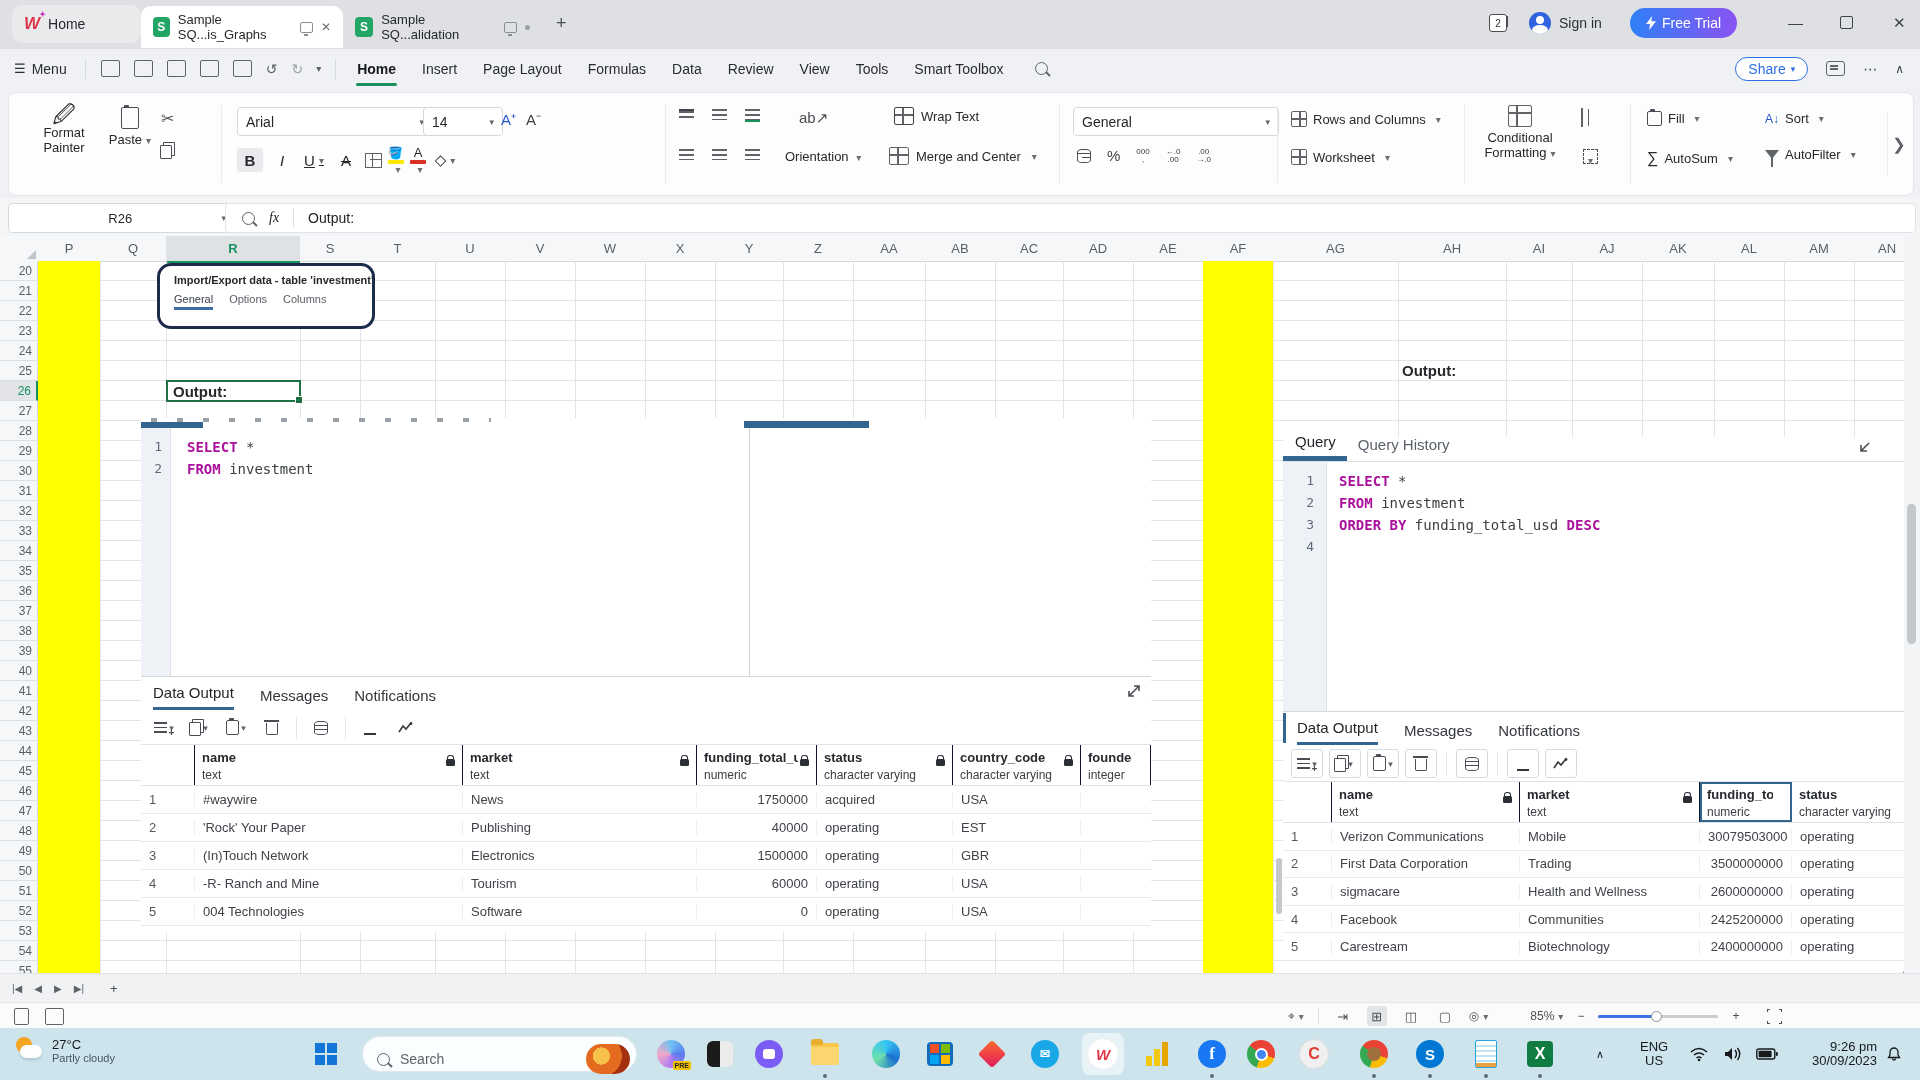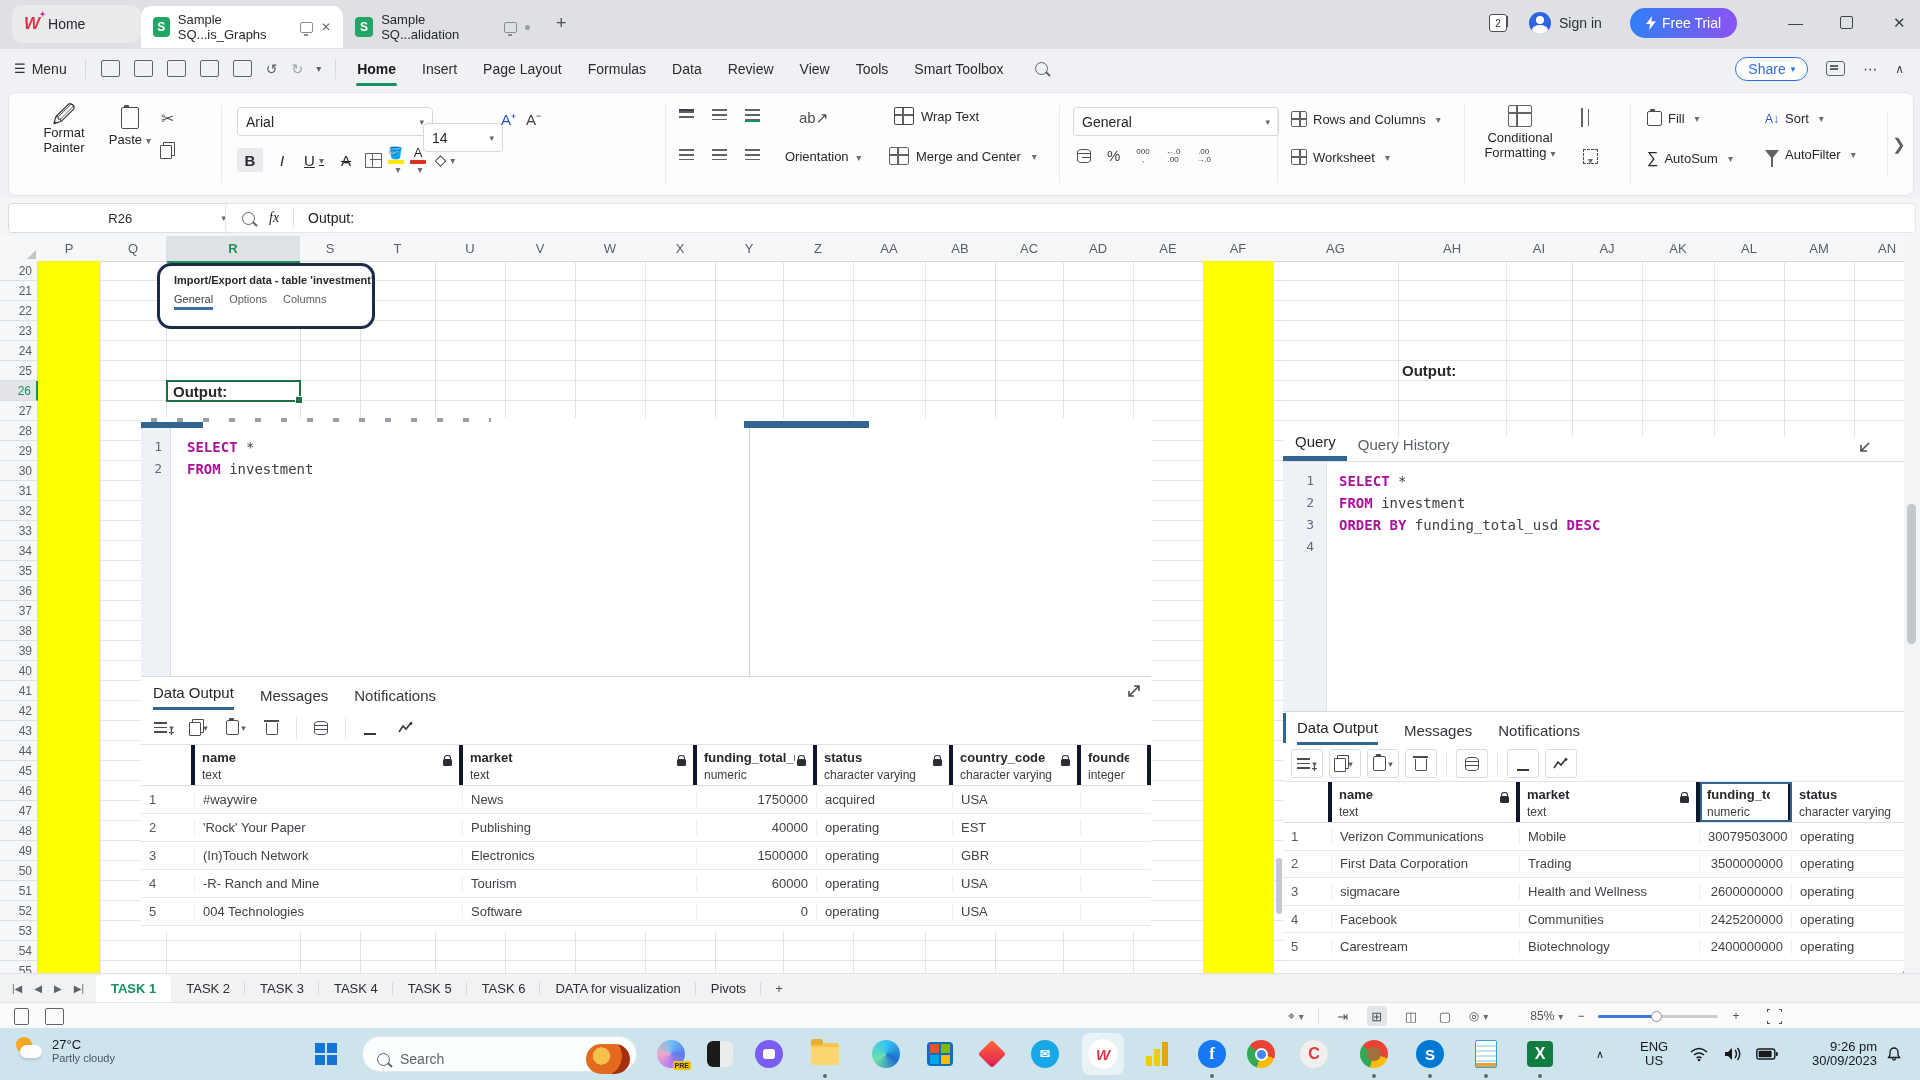--- a/index.html
+++ b/index.html
@@ -113,21 +113,21 @@
   .ic-trash:before{content:"";position:absolute;left:-3px;top:-3px;width:15px;height:1.6px;background:#4a4e54;}
   .ic-db{width:12px;height:12px;border:1.4px solid #4a4e54;border-radius:5px/3px;position:relative;}
   .ic-db:before{content:"";position:absolute;left:0;right:0;top:3px;height:1.3px;background:#4a4e54;}
   .ic-db:after{content:"";position:absolute;left:0;right:0;top:7px;height:1.3px;background:#4a4e54;}
   .ic-dl{width:12px;height:13px;border-bottom:2px solid #33373c;color:#33373c;font-size:11px;line-height:10px;text-align:center;font-weight:bold;}
   .lk{width:9px;height:7px;background:#2b2f35;border-radius:1.5px;position:relative;display:inline-block;}
   .lk:before{content:"";position:absolute;left:1px;top:-4px;width:5px;height:4px;border:1.5px solid #2b2f35;border-bottom:none;border-radius:3px 3px 0 0;}
   
   .rt{position:absolute;left:0;right:0;}
   .rt .hrow{display:flex;border-top:1px solid #e0e3e7;border-bottom:1px solid #dfe2e6;box-sizing:border-box;}
-  .rt .hcell{box-sizing:border-box;border-right:4px solid #0f172a;padding:5px 18px 3px 7px;position:relative;}
+  .rt .hcell{box-sizing:border-box;border-right:1px solid #0f172a;padding:5px 18px 3px 7px;position:relative;}
   .rt .hname{font-size:13px;font-weight:bold;color:#26292d;white-space:nowrap;overflow:hidden;}
   .rt .htype{font-size:12px;color:#3c4045;margin-top:3px;white-space:nowrap;overflow:hidden;}
   .rt .hcell .lk{position:absolute;right:7px;top:14px;}
   .rt .hcell.selhd{outline:2px solid #326690;outline-offset:-2px;}
   .rt .drow{display:flex;border-bottom:1px solid #e7eaed;box-sizing:border-box;align-items:center;}
   .rt .dcell{box-sizing:border-box;border-right:1px solid #eceef1;padding:0 8px;font-size:13px;color:#3f4349;white-space:nowrap;overflow:hidden;}
   .rt .num{color:#55595f;}
   .scrthumb{position:absolute;background:#c4c7cc;border-radius:5px;}
   .pgstat{position:absolute;font-size:13px;color:#3a3e44;display:flex;align-items:center;}
   
@@ -261,21 +261,21 @@
       <div class="abs" style="left:152px;top:16px;display:flex;flex-direction:column;gap:14px;align-items:center;">
         <span style="color:#4c5055;">✂</span>
         <span class="ic-copy"></span>
       </div>
       <div class="rsep" style="left:212px;"></div>
 
       <div class="abs selbox" style="left:228px;top:14px;width:178px;">
         <span>Arial</span>
         <span class="ddv">▾</span>
       </div>
-      <div class="abs selbox" style="left:414px;top:30px;width:62px;gap:24px;">
+      <div class="abs selbox" style="left:414px;top:14px;width:62px;gap:24px;">
         <span>14</span>
         <span class="ddv">▾</span>
       </div>
       <div class="abs" style="left:492px;top:16px;display:flex;gap:10px;font-size:15px;color:#2457c5;">
         <span>A⁺</span>
         <span style="color:#3f4246;">A⁻</span>
       </div>
       <div class="abs" style="left:228px;top:52px;display:flex;gap:6px;align-items:center;">
         <span class="fbtn on" style="font-weight:bold;">B</span>
         <span class="fbtn" style="font-style:italic;">I</span>
@@ -758,30 +758,20 @@
     <div class="scrthumb" style="left:1276px;top:622px;width:6px;height:56px;z-index:6;"></div>
   </div>
 
   <div class="sheettabs">
     <div class="stnav">
       <span>|◀</span>
       <span>◀</span>
       <span>▶</span>
       <span>▶|</span>
     </div>
-    <div id="stabs" style="display:flex;align-items:stretch;">
-        <div class="stab on">TASK 1</div>
-        <div class="stab">TASK 2</div>
-        <div class="stab">TASK 3</div>
-        <div class="stab">TASK 4</div>
-        <div class="stab">TASK 5</div>
-        <div class="stab">TASK 6</div>
-        <div class="stab">DATA for visualization</div>
-        <div class="stab">Pivots</div>
-      </div>
     <div style="display:flex;align-items:center;padding:0 14px;color:#4c5055;">+</div>
 
   </div>
 
   <div class="statusbar">
     <span class="sbico" style="margin-left:14px;"></span>
     <span class="sbico" style="margin-left:16px;width:17px;"></span>
     <div style="position:absolute;left:1288px;display:flex;align-items:center;gap:14px;">
       <span class="dd">⌖</span>
       <span style="width:1px;height:16px;background:#dcdfe2;"></span>

